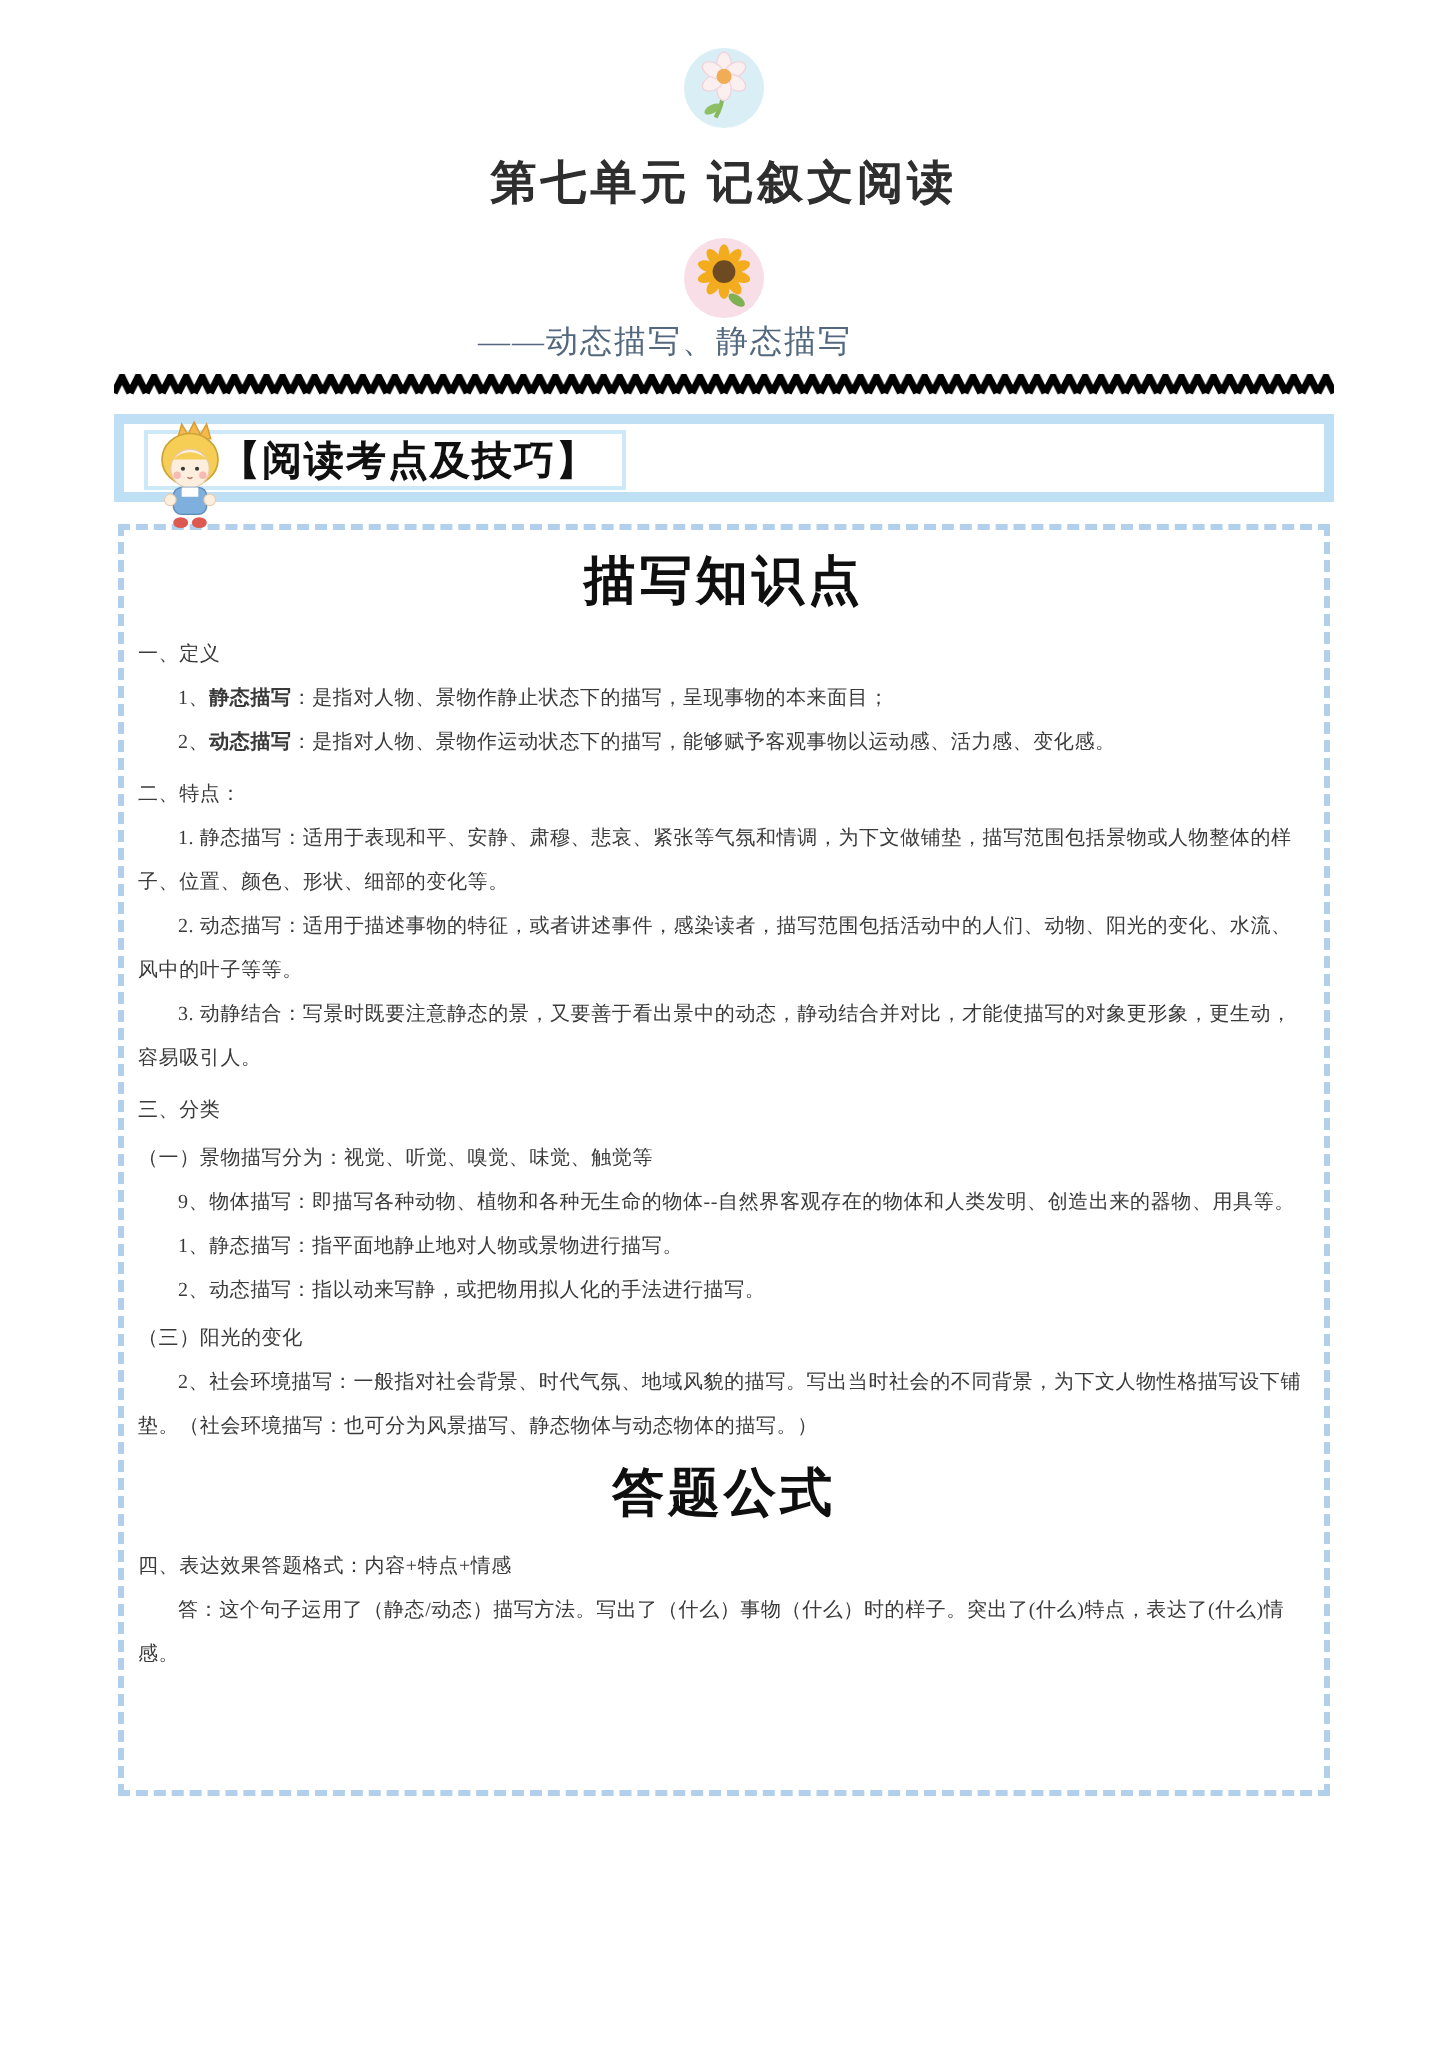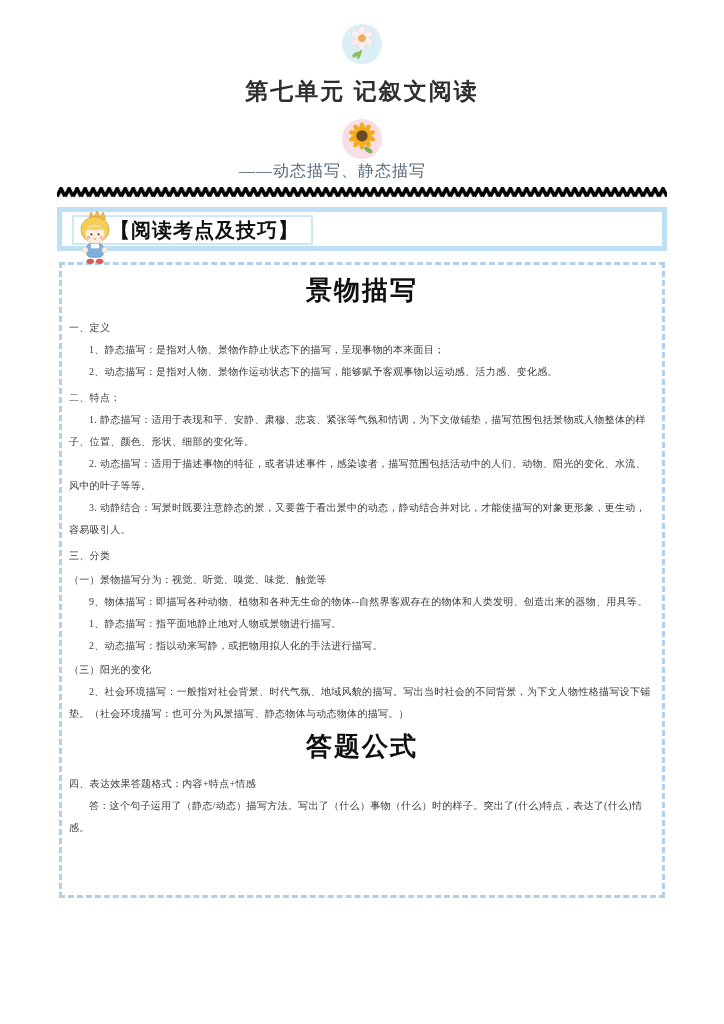--- a/index.html
+++ b/index.html
@@ -63,21 +63,21 @@
     margin: 4px 0 9px 0;
   }
   .line-h, .line-h2, .para {
     font-family: "Liberation Serif", serif;
     font-size: 10px; line-height: 22px; color: #3a3a3a;
     letter-spacing: 0.3px;
   }
   .line-h  { margin-top: 4px; }
   .line-h2 { margin-top: 2px; }
   .para    { text-indent: 2em; }
-  .bold-seg { font-weight: normal; margin-top: 45px; }
+  .bold-seg { font-weight: bold; margin-top: 45px; }
 </style>
 </head>
 <body>
 
 <div class="header-row">
   <svg class="flower-badge" viewBox="0 0 38 38">
     <circle cx="19" cy="19" r="19" fill="#daeef5"></circle>
     <path d="M19 20 Q18 28 15 33" stroke="#86b95c" stroke-width="2" fill="none"></path>
     <ellipse cx="13.5" cy="29" rx="4.2" ry="2" fill="#8cc063" transform="rotate(-28 13.5 29)"></ellipse>
     <g>
@@ -143,21 +143,21 @@
       <circle cx="30.5" cy="38.5" r="2.8" fill="#fdeedd" stroke="#e8c9a8" stroke-width="0.5"></circle>
       <ellipse cx="16.5" cy="49.5" rx="3.6" ry="2.6" fill="#dd5a52"></ellipse>
       <ellipse cx="25.5" cy="49.5" rx="3.6" ry="2.6" fill="#dd5a52"></ellipse>
     </svg>
     <span class="banner-label">【阅读考点及技巧】</span>
   </div>
 </div>
 
 <div class="content-box">
   <div id="content-body">
-      <div class="big-title">景物描写</div>
+      <div class="big-title">描写知识点</div>
       <div class="line-h">一、定义</div>
       <div class="para"><span>1、</span><span class="bold-seg">静态描写</span><span>：是指对人物、景物作静止状态下的描写，呈现事物的本来面目；</span></div>
       <div class="para"><span>2、</span><span class="bold-seg">动态描写</span><span>：是指对人物、景物作运动状态下的描写，能够赋予客观事物以运动感、活力感、变化感。</span></div>
       <div class="line-h">二、特点：</div>
       <div class="para"><span>1. 静态描写：适用于表现和平、安静、肃穆、悲哀、紧张等气氛和情调，为下文做铺垫，描写范围包括景物或人物整体的样子、位置、颜色、形状、细部的变化等。</span></div>
       <div class="para"><span>2. 动态描写：适用于描述事物的特征，或者讲述事件，感染读者，描写范围包括活动中的人们、动物、阳光的变化、水流、风中的叶子等等。</span></div>
       <div class="para"><span>3. 动静结合：写景时既要注意静态的景，又要善于看出景中的动态，静动结合并对比，才能使描写的对象更形象，更生动，容易吸引人。</span></div>
       <div class="line-h">三、分类</div>
       <div class="line-h2">（一）景物描写分为：视觉、听觉、嗅觉、味觉、触觉等</div>
       <div class="para"><span>9、物体描写：即描写各种动物、植物和各种无生命的物体--自然界客观存在的物体和人类发明、创造出来的器物、用具等。</span></div>

